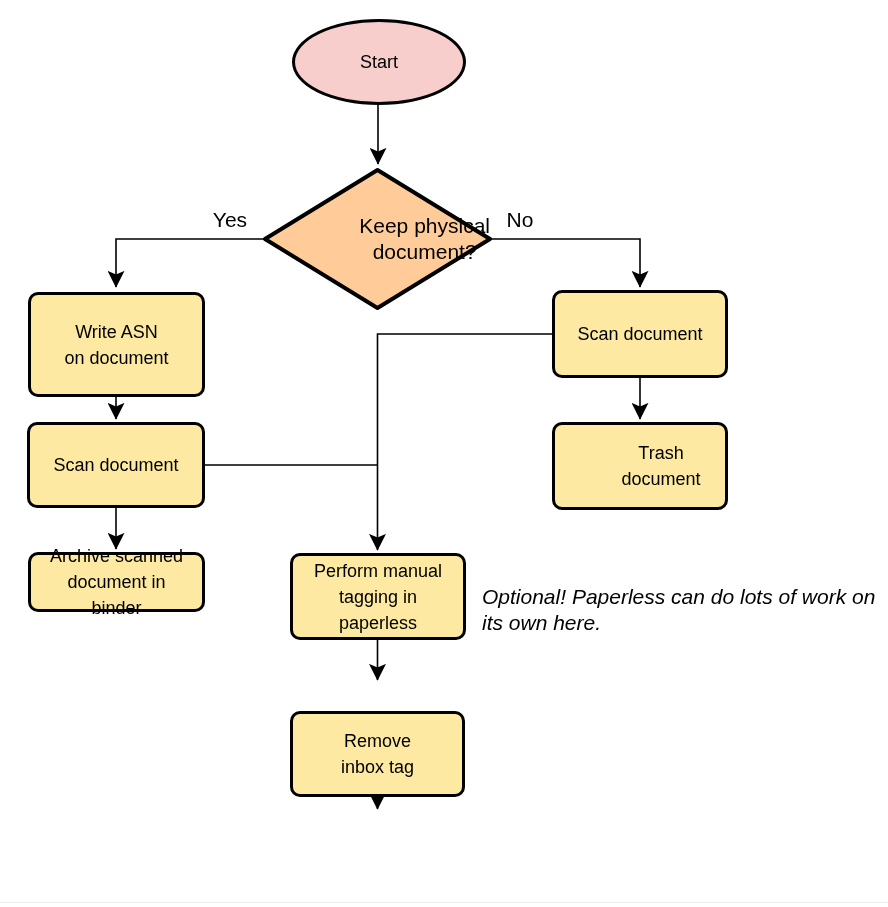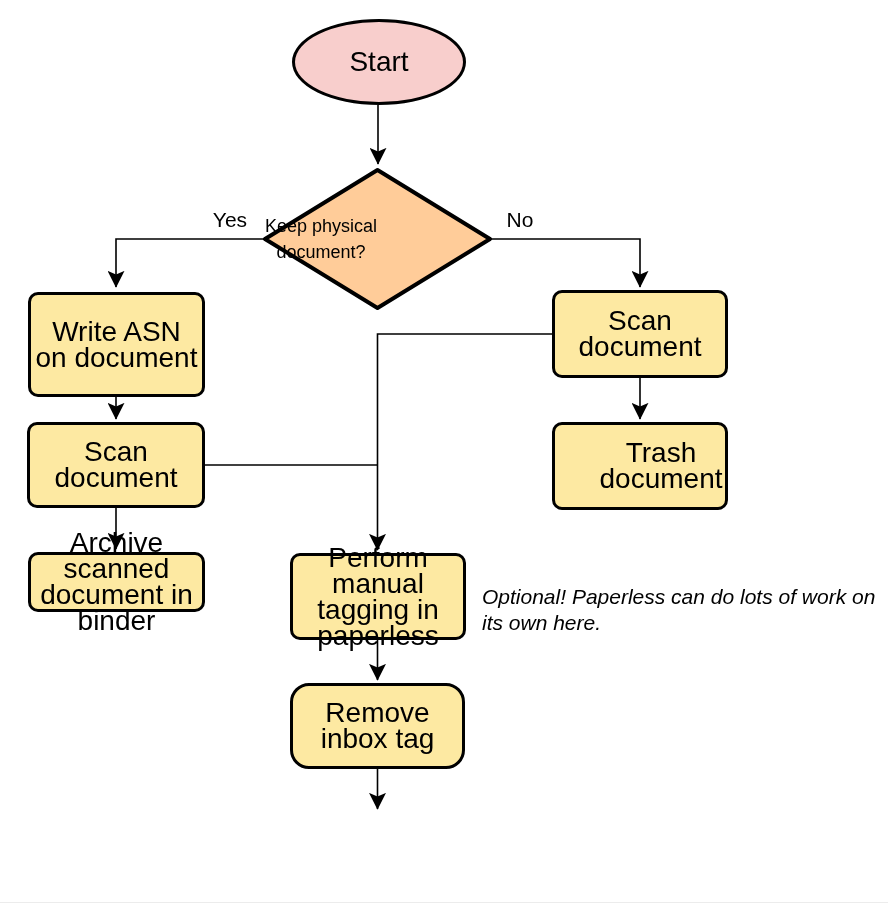--- a/index.html
+++ b/index.html
@@ -34,41 +34,41 @@
     stroke-width: 4;
     stroke-linejoin: round;
   }
   .node {
     position: absolute;
     box-sizing: border-box;
     display: flex;
     align-items: center;
     justify-content: center;
     text-align: center;
-    font-size: 28px;
+    font-size: 18px;
     line-height: 26px;
     white-space: pre-line;
   }
   .process {
     background: var(--process-fill, #fde9a2);
     border: 3px solid var(--stroke, #000);
     border-radius: 10px;
   }
   .terminal {
     background: var(--terminal-fill, #f8cecc);
     border: 3.5px solid var(--stroke, #000);
     border-radius: 50%;
   }
   .decision-label {
     position: absolute;
     display: flex;
     align-items: center;
-    justify-content: flex-start;
+    justify-content: flex-end;
     text-align: center;
-    font-size: 18px;
+    font-size: 21px;
     line-height: 26px;
     white-space: pre-line;
   }
   .edge-label {
     position: absolute;
     font-size: 21px;
     line-height: 26px;
     text-align: center;
   }
   .annotation {
@@ -160,21 +160,21 @@
 
   <div class="node process" style="left:290px; top:553px; width:176px; height:87px;">
     <span>Perform manual
 tagging in
 paperless</span>
   </div>
 
   <div class="annotation" style="left:482px; top:584px; width:400px;">Optional! Paperless can do lots of work on
 its own here.</div>
 
-  <div class="node process" style="left:290px; top:683px; width:175px; height:86px;border-radius:19px;">
+  <div class="node process" style="left:290px; top:711px; width:175px; height:86px;">
     <span>Remove
 inbox tag</span>
   </div>
 
 
   <div class="bottom-divider"></div>
 
 </div>
 
 </body></html>

